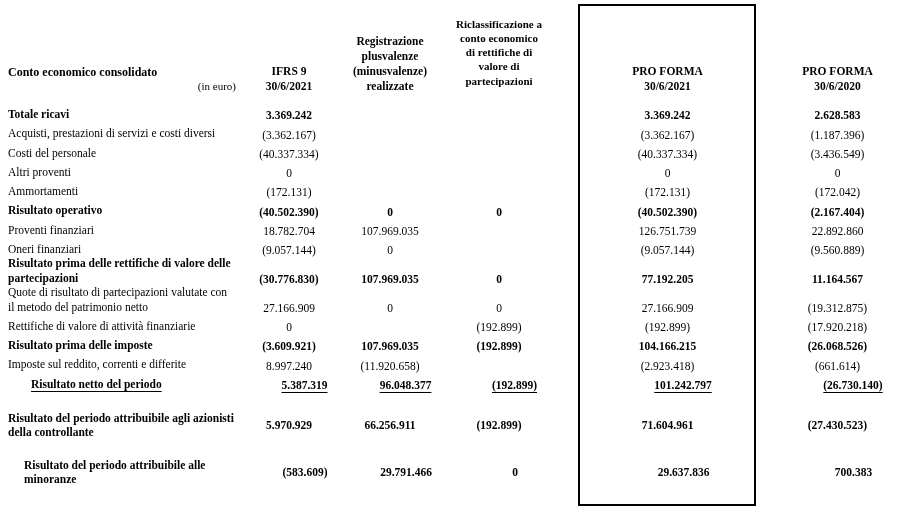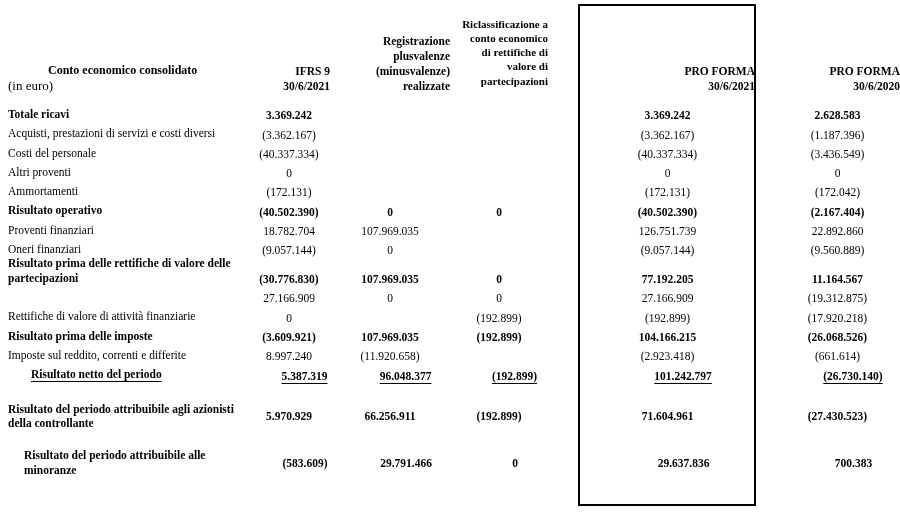--- a/index.html
+++ b/index.html
@@ -15,24 +15,24 @@
   .hdr-row { grid-auto-rows:minmax(90px,auto); align-items:end; padding-top:4px; margin-bottom:8px; }
   .row { grid-auto-rows:minmax(19.3px,auto); align-items:end; }
   .row.vcenter { align-items:center; }
   .cell.label { grid-column:1; padding-left:8px; padding-right:12px; line-height:1.25; }
   .c0 { grid-column:2; }
   .c1 { grid-column:3; }
   .c2 { grid-column:4; }
   .c3 { grid-column:6; }
   .c4 { grid-column:8; }
   .num { text-align:center; }
-  .colhdr { font-weight:bold; white-space:pre-line; line-height:1.3; font-size:11.5px;text-align:right; }
+  .colhdr { font-weight:bold; white-space:pre-line; line-height:1.3; font-size:11.5px; }
   .colhdr-sm { font-size:11px; padding-bottom:6px; }
-  .hdr-label .title { font-weight:bold; font-size:12px;margin-left:40px; }
-  .hdr-label .subtitle { font-size:13px; }
+  .hdr-label .title { font-weight:bold; font-size:12px; }
+  .hdr-label .subtitle { font-size:11px;text-align:right; }
   .row.bold { font-weight:bold; }
   .row.underline .cell { text-decoration:underline; text-underline-offset:3px;padding-left:31px; }
   .box {
     position:absolute; left:578px; top:4px; width:178px; height:502px;
     border:2px solid #000; pointer-events:none;
   }
 </style>
 </head>
 <body>
 
@@ -127,20 +127,21 @@
       </div>
       <div class="row bold">
         <div class="cell label">Risultato prima delle rettifiche di valore delle partecipazioni</div>
         <div class="cell num c0">(30.776.830)</div>
         <div class="cell num c1">107.969.035</div>
         <div class="cell num c2">0</div>
         <div class="cell num c3">77.192.205</div>
         <div class="cell num c4">11.164.567</div>
       </div>
       <div class="row">
+        <div class="cell label">Quote di risultato di partecipazioni valutate con il metodo del patrimonio netto</div>
         <div class="cell num c0">27.166.909</div>
         <div class="cell num c1">0</div>
         <div class="cell num c2">0</div>
         <div class="cell num c3">27.166.909</div>
         <div class="cell num c4">(19.312.875)</div>
       </div>
       <div class="row">
         <div class="cell label">Rettifiche di valore di attività finanziarie</div>
         <div class="cell num c0">0</div>
         <div class="cell num c1"></div>

